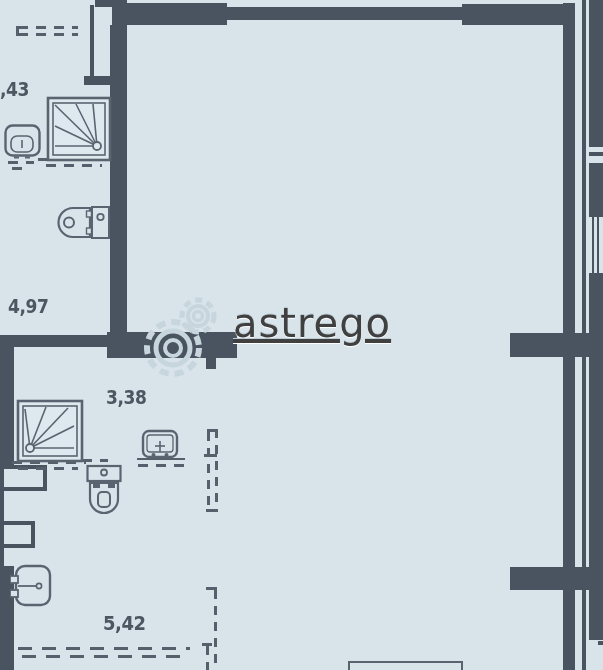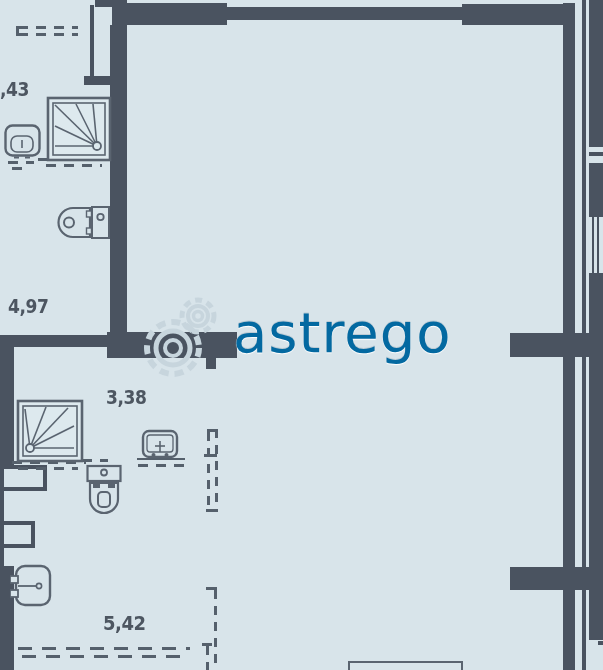--- a/index.html
+++ b/index.html
@@ -17,23 +17,24 @@
     letter-spacing:-0.5px;transform:scaleX(.9);transform-origin:left top;
     z-index:6;white-space:nowrap;
   }
   .dash-h{position:absolute;background:repeating-linear-gradient(90deg,#55606c 0 10px,rgba(0,0,0,0) 10px 18px);height:3px;z-index:4;}
   .dash-h.big{background:repeating-linear-gradient(90deg,#55606c 0 14px,rgba(0,0,0,0) 14px 24px);}
   .dash-v{position:absolute;background:repeating-linear-gradient(180deg,#55606c 0 9px,rgba(0,0,0,0) 9px 16px);width:3px;z-index:4;}
   .cap{position:absolute;background:#55606c;z-index:4;}
   .fixture{position:absolute;z-index:5;}
   .watermark-text{
     position:absolute;left:233px;top:300px;z-index:7;
-    font-size:56px;color:#0369a1;letter-spacing:1px;
+    font-size:40px;color:#404040;letter-spacing:1px;
     text-shadow:0 -1px 0 #bccbd4,0 1px 1px #ffffff;
     font-family:"DejaVu Sans",sans-serif;
+    text-decoration:underline;
   }
   svg{display:block;}
 </style>
 </head>
 <body>
 
 <div id="canvas">
 
   <div class="wall" style="left:95px;top:0;width:32px;height:7px"></div>
   <div class="wall" style="left:112px;top:3px;width:115px;height:22px"></div>

